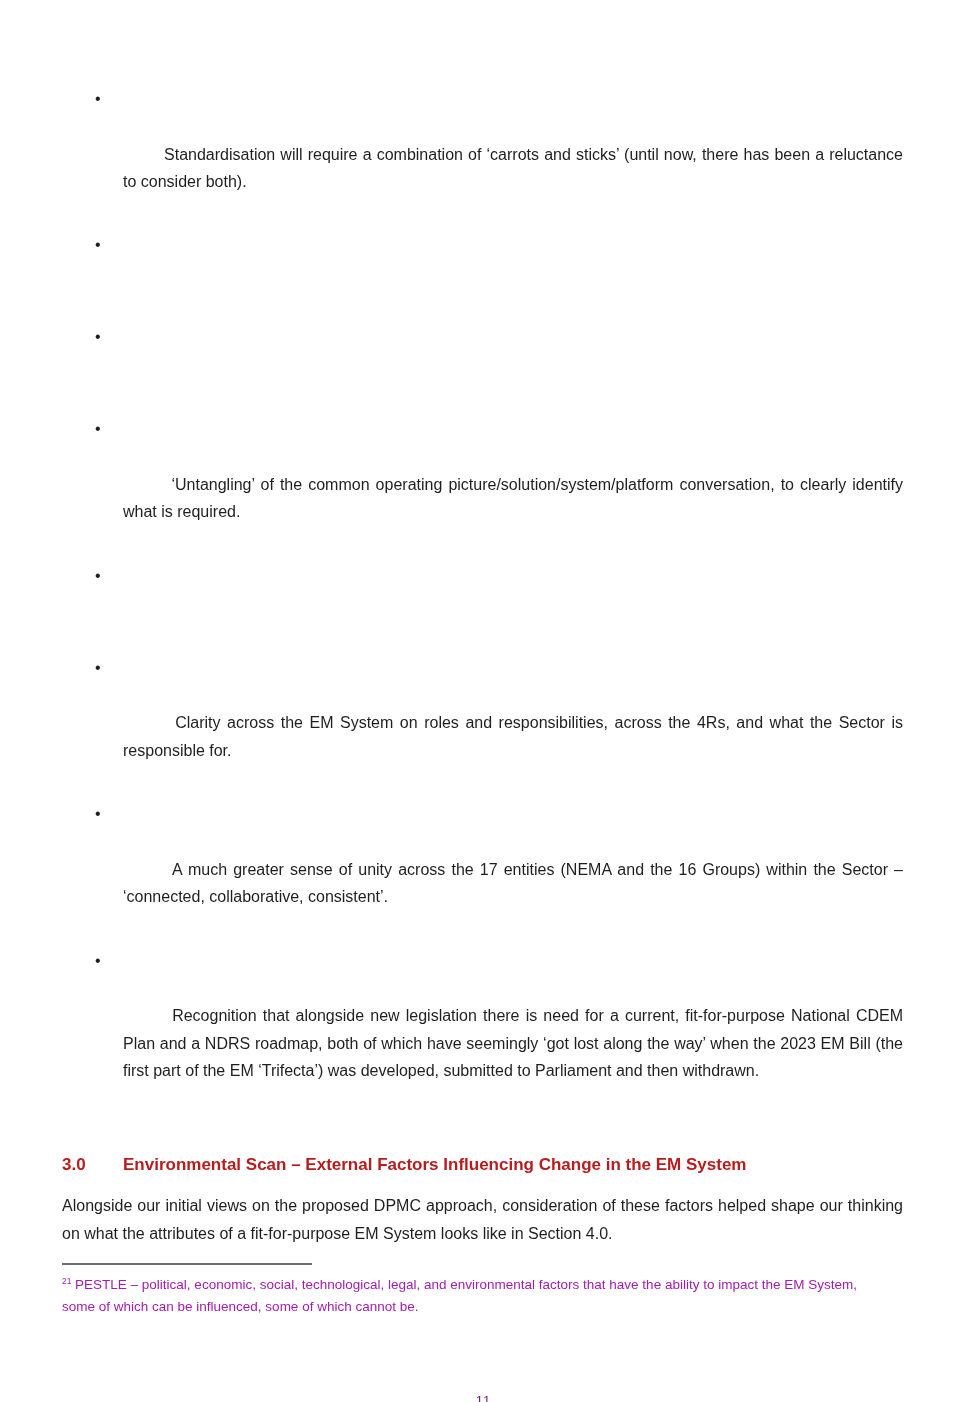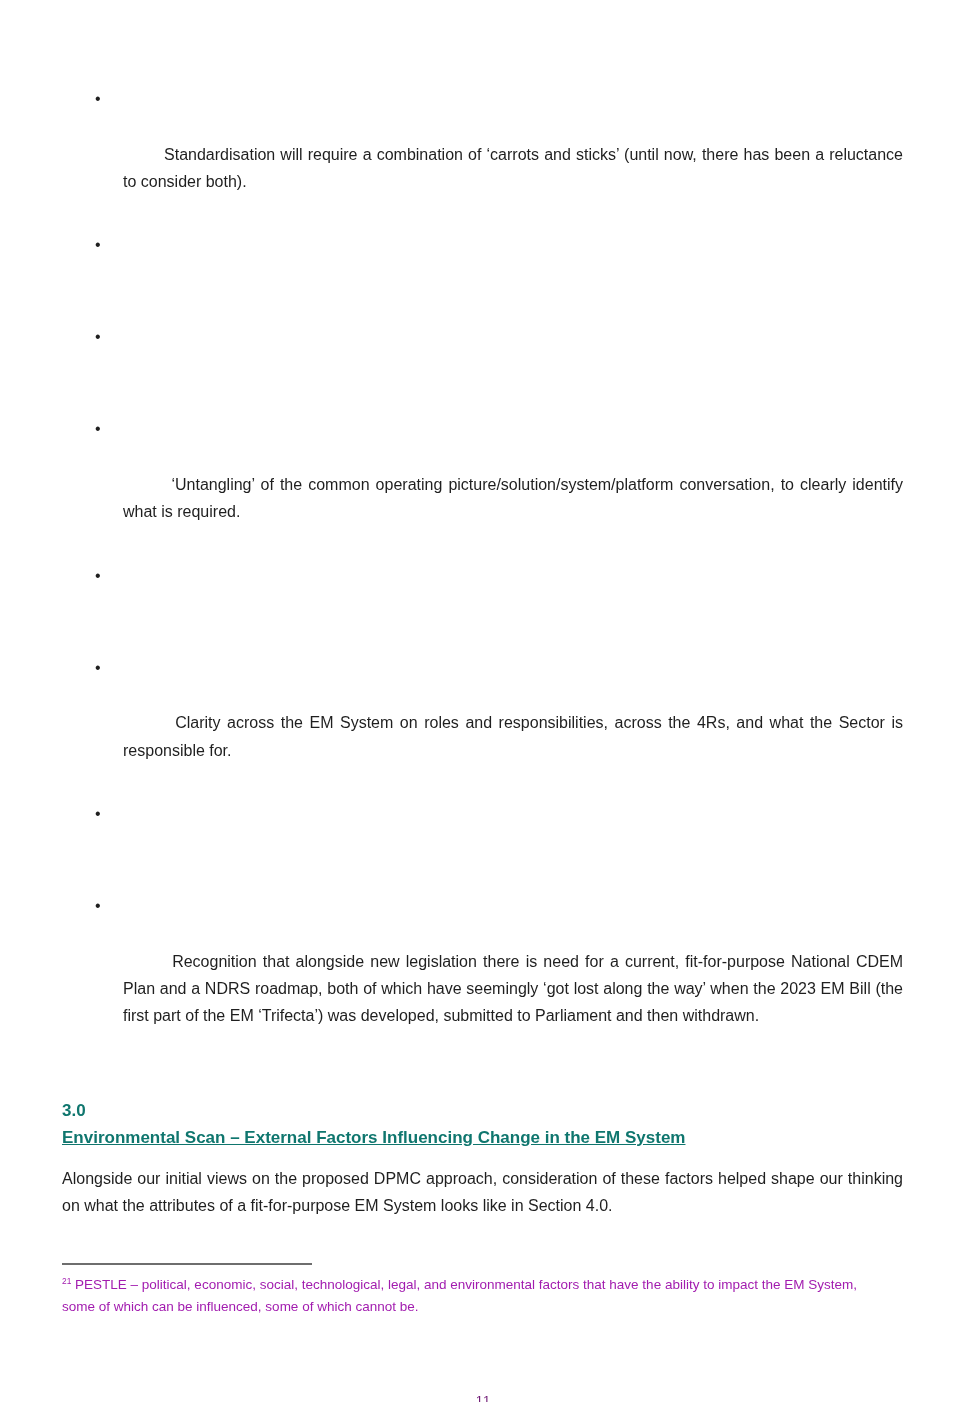--- a/index.html
+++ b/index.html
@@ -42,30 +42,28 @@
     top: -1px;
     white-space: normal;
   }
   .section-heading {
     display: flex;
     margin-top: 40px;
     margin-bottom: 14px;
     font-weight: bold;
     font-size: 17px;
     line-height: 27px;
-    color: #0f766e;
-    flex-direction: column;
+    color: #b91c1c;
   }
   .section-heading .sec-num {
     flex: none;
     width: 61px;
   }
   .section-heading .sec-title {
     flex: 1;
-    text-decoration: underline;
   }
   p.para {
     margin: 0 0 13px 0;
     text-align: justify;
     white-space: pre-wrap;
   }
   sup.refsup {
     font-size: 0.62em;
     line-height: 0;
     vertical-align: super;
@@ -126,20 +124,21 @@
       </li>
       <li>
         <span class="marker">•</span>
       </li>
       <li>
         <span class="marker">•</span>
         <span>Clarity across the EM System on roles and responsibilities, across the 4Rs, and what the Sector is responsible for.</span>
       </li>
       <li>
         <span class="marker">•</span>
+        <span>A much greater sense of unity across the 17 entities (NEMA and the 16 Groups) within the Sector – ‘connected, collaborative, consistent’.</span>
       </li>
       <li>
         <span class="marker">•</span>
         <span>Recognition that alongside new legislation there is need for a current, fit-for-purpose National CDEM Plan and a NDRS roadmap, both of which have seemingly ‘got lost along the way’ when the 2023 EM Bill (the first part of the EM ‘Trifecta’) was developed, submitted to Parliament and then withdrawn.</span>
       </li>
     </ul>
 
     <div class="section-heading">
       <span class="sec-num">3.0</span>
       <span class="sec-title">Environmental Scan – External Factors Influencing Change in the EM System</span>

